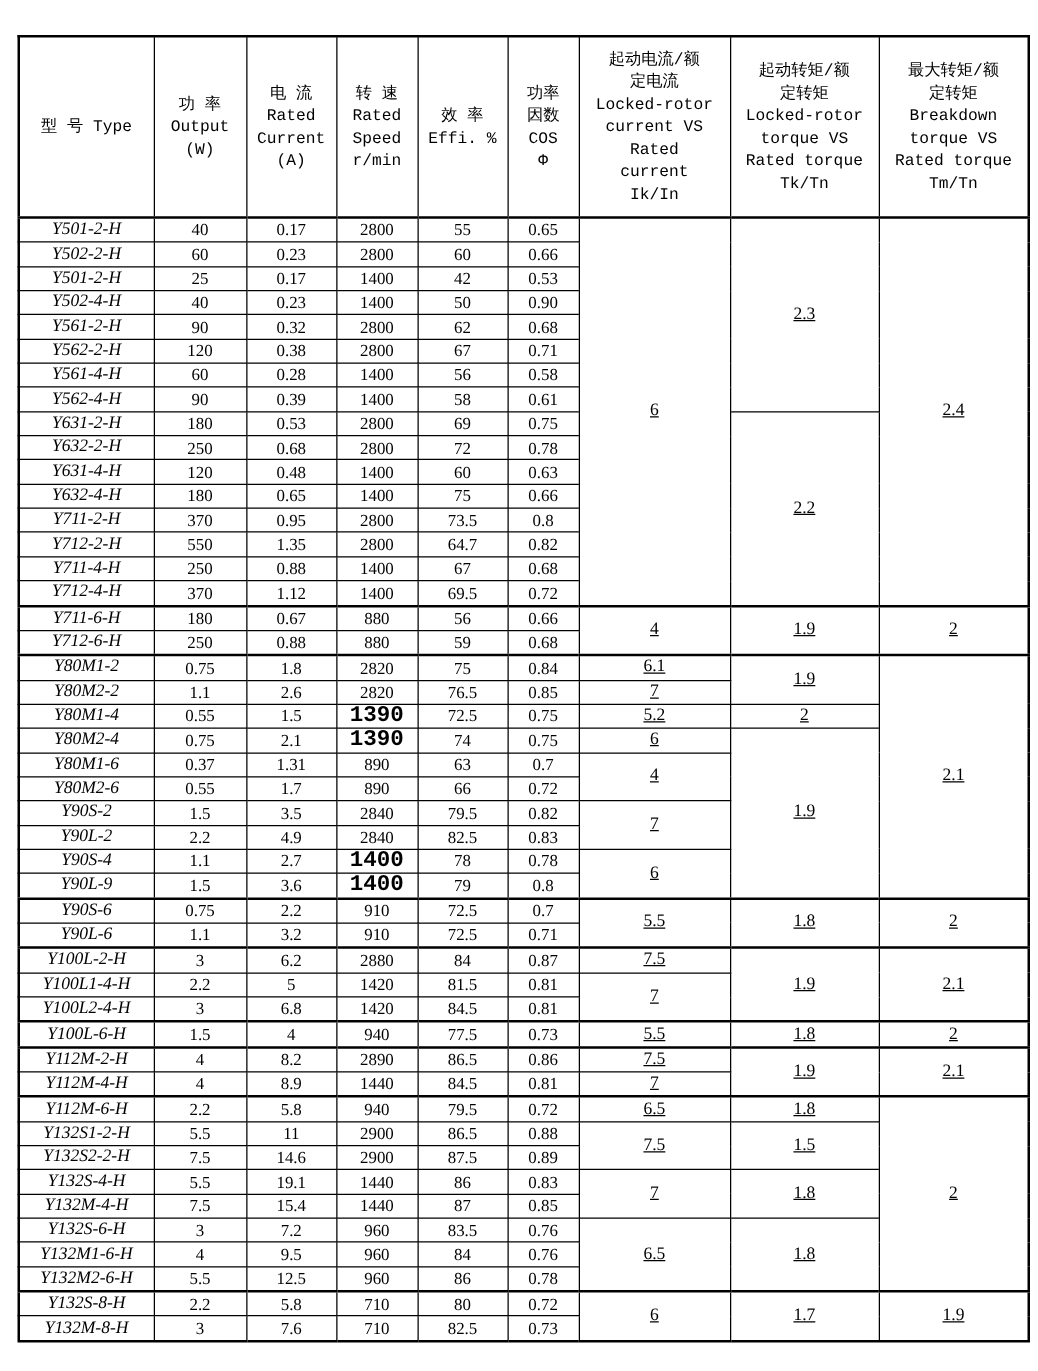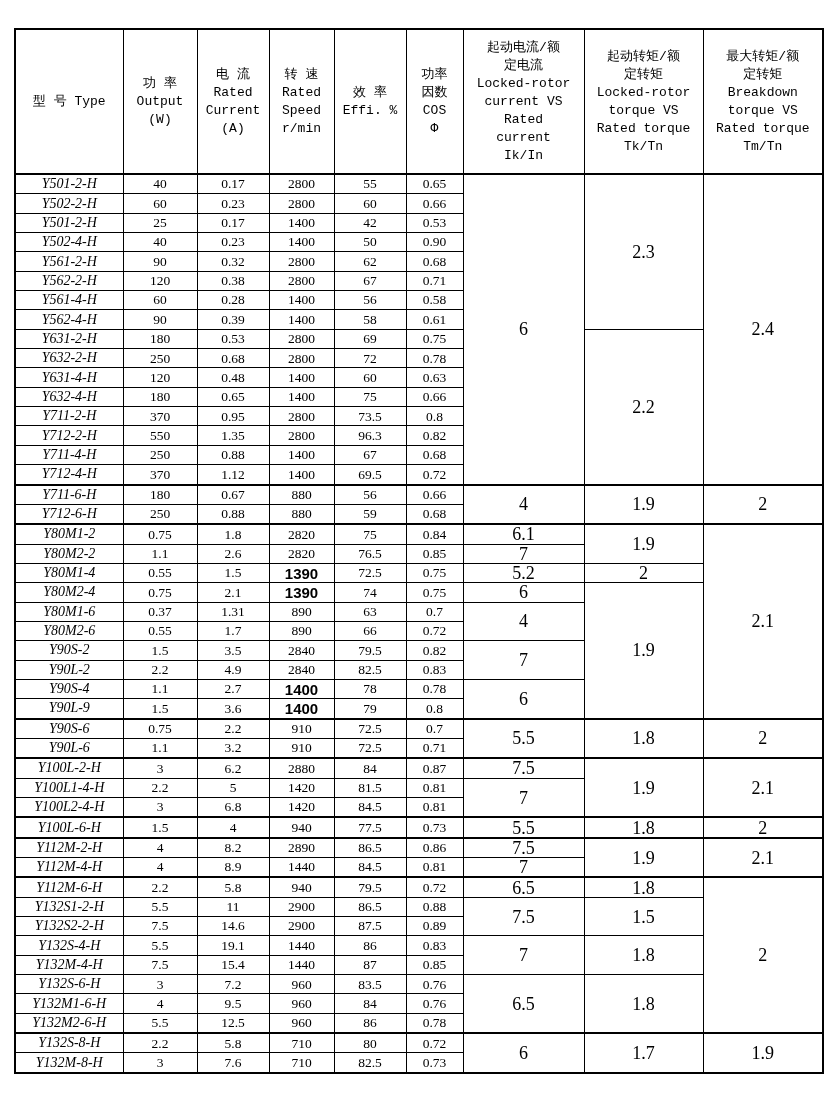--- a/index.html
+++ b/index.html
@@ -47,26 +47,27 @@
   table.spec tbody td {
     height: 18.35px;
     font-size: 13.5px;
     line-height: 1;
   }
   table.spec tbody td.type-cell {
     font-size: 14px;
     font-style: italic;
   }
   table.spec tbody td.alt-font {
-    font-family: Liberation Sans, sans-serif;
-    font-size: 15px;
+    font-family: Liberation Mono, monospace;
+    font-size: 18px;
     font-weight: bold;
   }
   table.spec tbody td.merge-cell {
-    font-size: 18px;
+    font-size: 14px;
+    text-decoration: underline;
   }
   
   table.spec td.thick {
     border-bottom-width: 2px;
   }
 </style>
 </head>
 <body>
 
 <div class="page">
@@ -230,21 +231,21 @@
           <td>0.95</td>
           <td>2800</td>
           <td>73.5</td>
           <td>0.8</td>
         </tr>
         <tr>
           <td class="type-cell">Y712-2-H</td>
           <td>550</td>
           <td>1.35</td>
           <td>2800</td>
-          <td>96.3</td>
+          <td>64.7</td>
           <td>0.82</td>
         </tr>
         <tr>
           <td class="type-cell">Y711-4-H</td>
           <td>250</td>
           <td>0.88</td>
           <td>1400</td>
           <td>67</td>
           <td>0.68</td>
         </tr>

